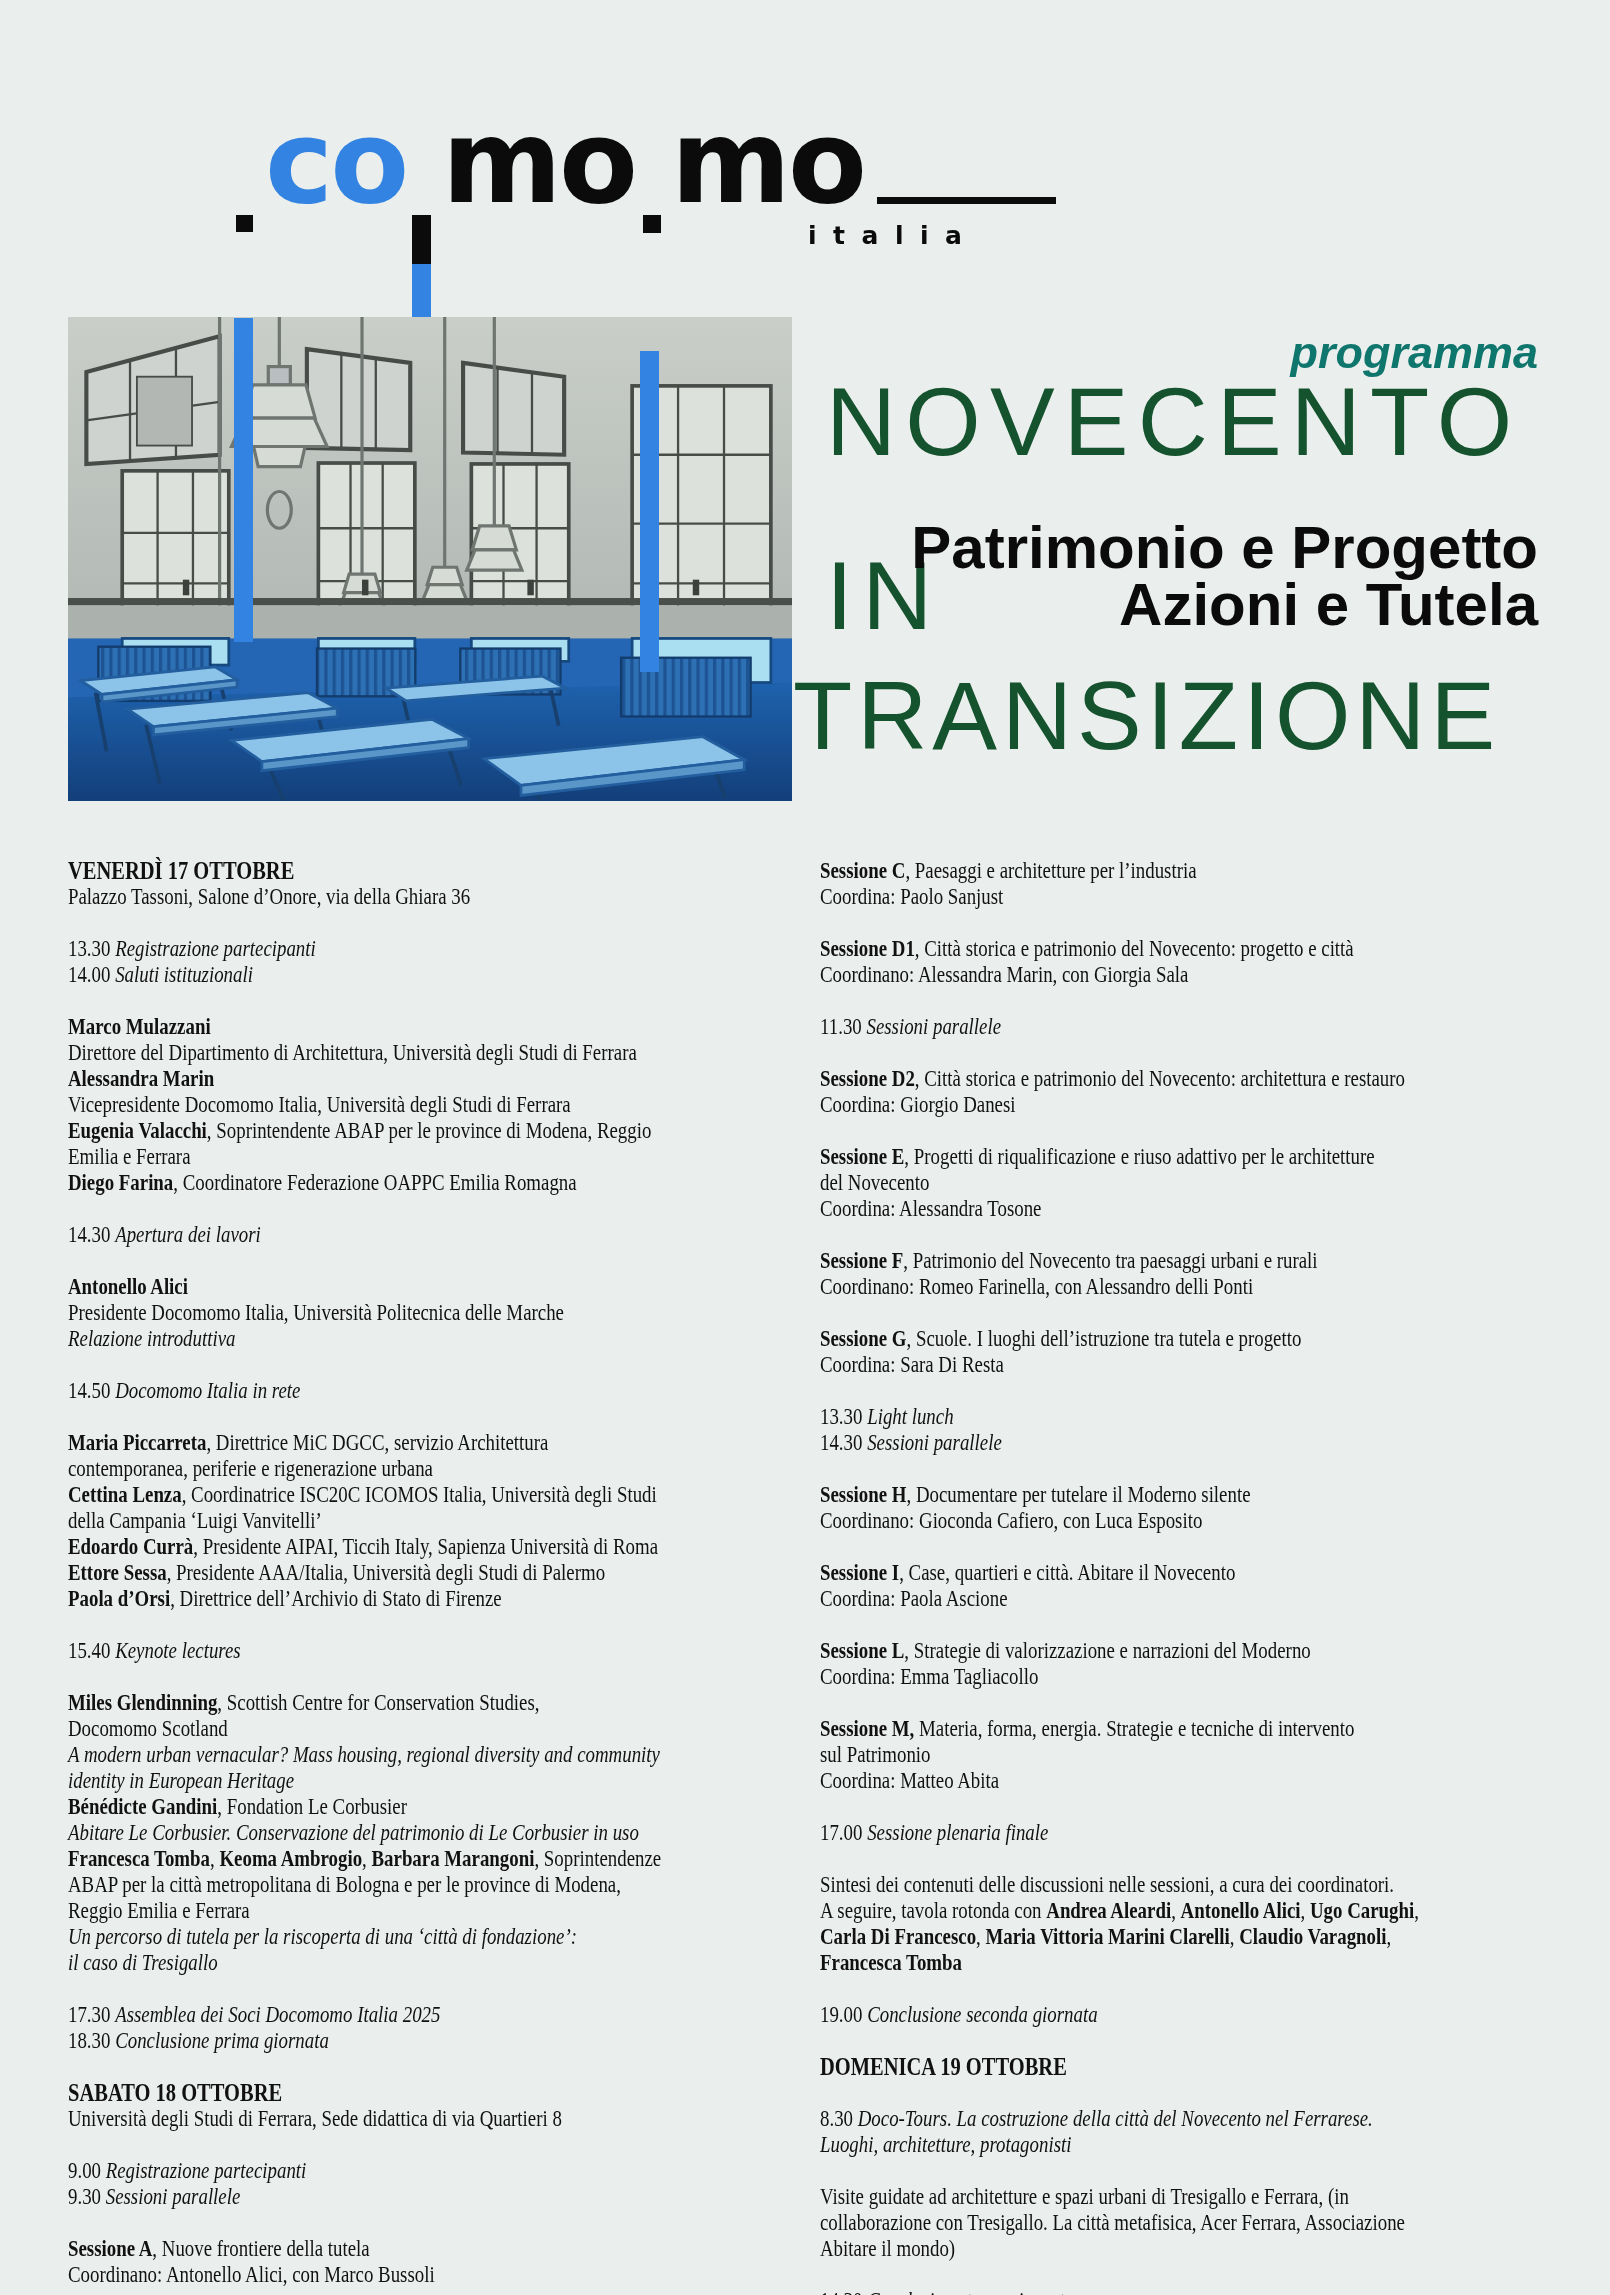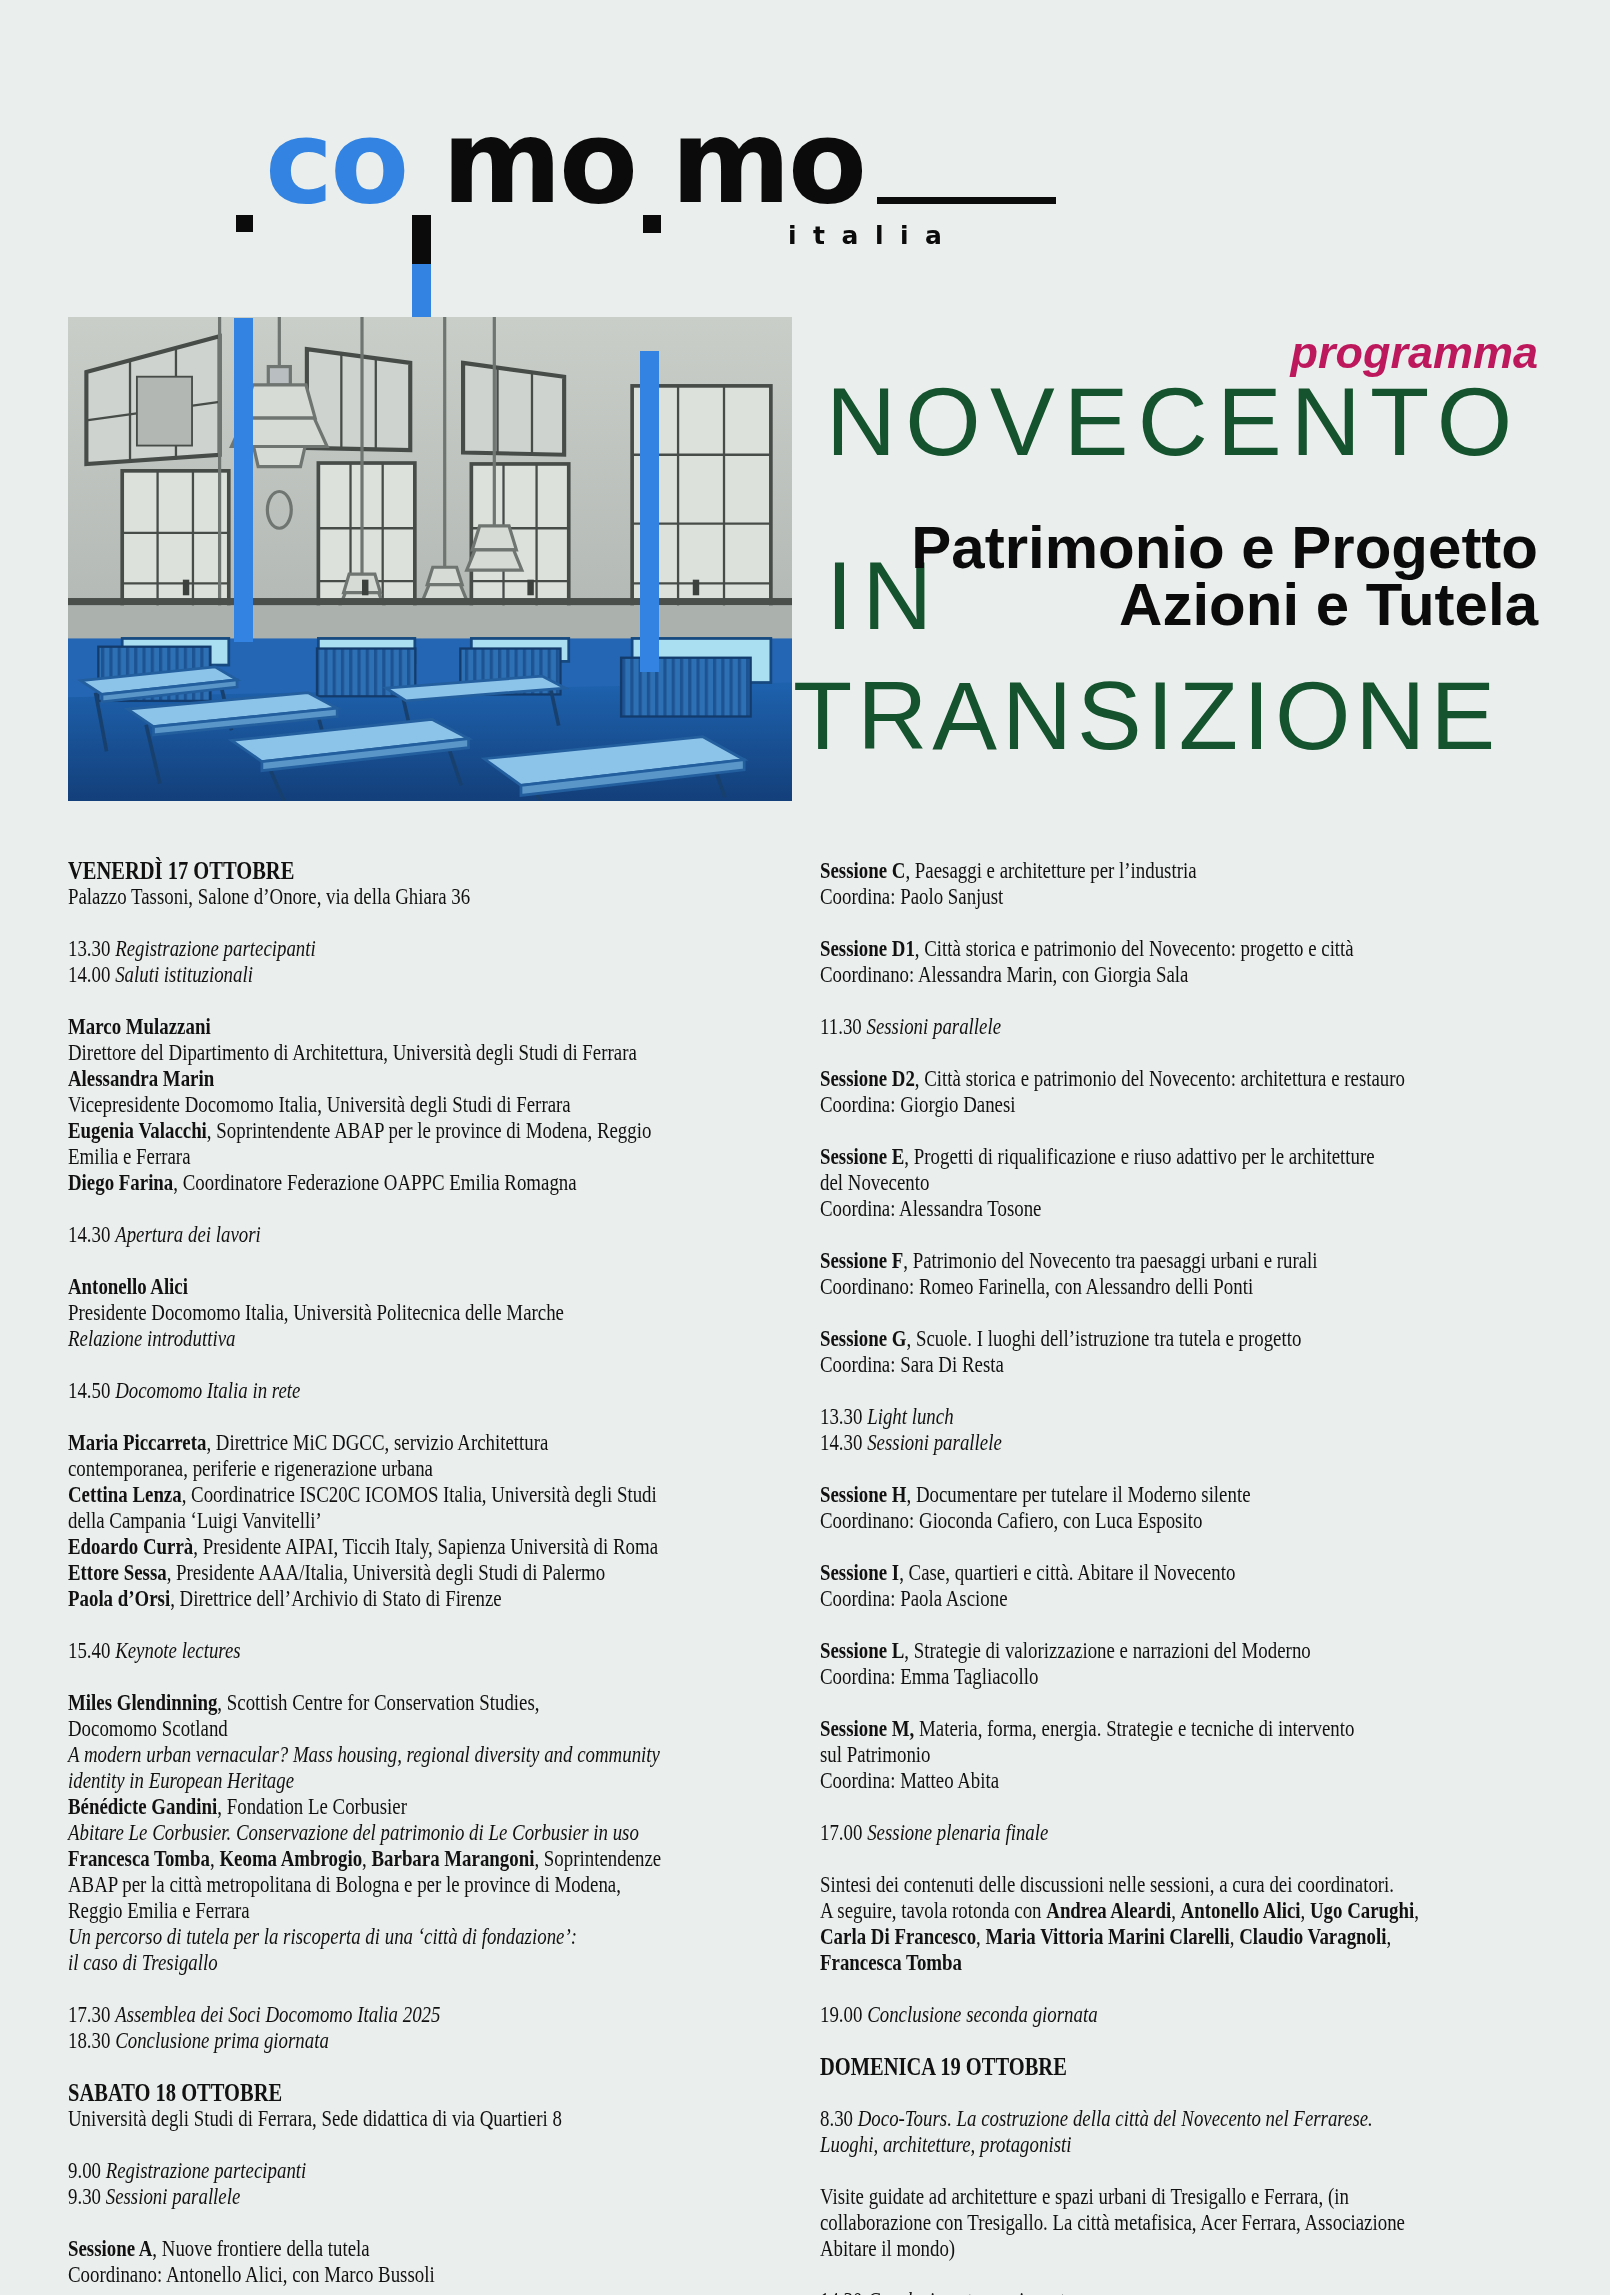--- a/index.html
+++ b/index.html
@@ -17,21 +17,21 @@
   .logo-italia{position:absolute;font-family:"DejaVu Sans",sans-serif;font-weight:bold;
                font-size:25px;letter-spacing:16.5px;color:#0b0b0b;}
   .vbar{position:absolute;background:#3384e2;}
 
   
   #photo{position:absolute;left:68px;top:317px;width:724px;height:484px;}
   #photo svg{position:absolute;left:0;top:0;width:100%;height:100%;}
 
   
   .kicker{position:absolute;right:73px;top:327px;font-family:"Liberation Sans",sans-serif;
-          font-style:italic;font-weight:bold;font-size:45px;color:#be185d;}
+          font-style:italic;font-weight:bold;font-size:45px;color:#0f766e;}
   .big{position:absolute;font-family:"Liberation Sans",sans-serif;font-weight:normal;
        color:#14532d;font-size:97px;line-height:1;}
   .big.n1{left:826px;top:373px;letter-spacing:9.2px;}
   .big.n2{left:826px;top:547px;letter-spacing:9.2px;}
   .big.n3{left:793px;top:667px;letter-spacing:5px;}
   .subtt{position:absolute;right:73px;font-family:"Liberation Sans",sans-serif;
          font-weight:bold;font-size:60px;color:#0b0b0b;text-align:right;line-height:1;}
   .subtt.s1{top:518px;} .subtt.s2{top:575px;}
 
   
@@ -47,21 +47,21 @@
 
 <div id="poster" data-interactable="false">
 
   <div class="logo-dot" style="left:236px;top:215px;width:17.4px;height:17.4px;" data-interactable="false"></div>
   <div class="logo-word logo-blue" style="left:265px;top:105px;" data-interactable="false">co</div>
   <div class="logo-dot" style="left:412px;top:215px;width:19px;height:50px;" data-interactable="false"></div>
   <div class="logo-word logo-black" style="left:442px;top:105px;" data-interactable="false">mo</div>
   <div class="logo-dot" style="left:643px;top:215px;width:18.4px;height:18.4px;" data-interactable="false"></div>
   <div class="logo-word logo-black" style="left:671px;top:105px;" data-interactable="false">mo</div>
   <div class="logo-rule" style="left:877px;top:197px;width:179px;height:7.3px;" data-interactable="false"></div>
-  <div class="logo-italia" style="left:788px;top:221px;" data-interactable="false">italia</div>
+  <div class="logo-italia" style="left:808px;top:221px;" data-interactable="false">italia</div>
 
   <div class="vbar" style="left:412px;top:264px;width:19px;height:314px;" data-interactable="false"></div>
 
   <div id="photo" data-interactable="false">
     <svg viewBox="0 0 1576 1054" preserveAspectRatio="none" data-interactable="false">
       <defs>
         <linearGradient id="wallg" x1="0" y1="0" x2="0" y2="1">
           <stop offset="0" stop-color="#c9cec9"></stop>
             <stop offset="1" stop-color="#a6aca8"></stop>
         </linearGradient>

